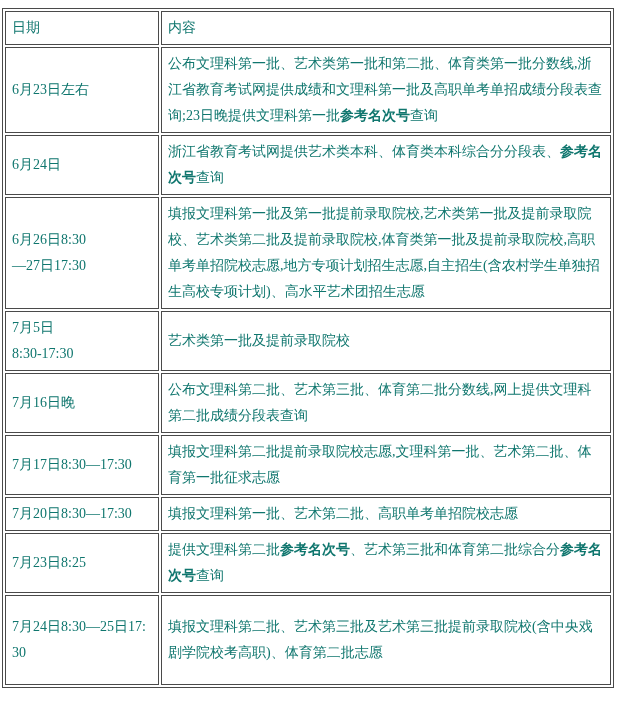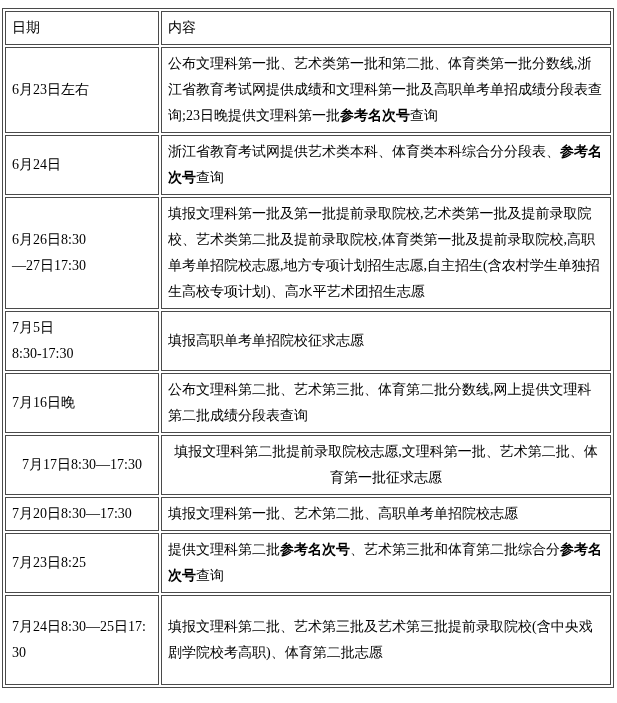--- a/index.html
+++ b/index.html
@@ -20,21 +20,21 @@
     width: 612px;
     table-layout: fixed;
     border-collapse: separate;
     border-spacing: 2px;
     border: 1px solid #4a4a4a;
     background: #ffffff;
   }
   table.schedule td {
     box-sizing: border-box;
     border: 1px solid #4a4a4a;
-    color: #000000;
+    color: #0f766e;
     font-size: 14px;
     line-height: 26px;
     padding: 3px 6px;
     vertical-align: middle;
     text-align: left;
     word-break: break-all;
     overflow-wrap: break-word;
   }
   td.c-date {
     width: 154px;
@@ -44,21 +44,21 @@
     width: auto;
   }
   .b { font-weight: bold; }
   
   tr:nth-child(1)  td { height: 25px; }
   tr:nth-child(2)  td { height: 73px; }
   tr:nth-child(3)  td { height: 54px; }
   tr:nth-child(4)  td { height: 106px; }
   tr:nth-child(5)  td { height: 50px; }
   tr:nth-child(6)  td { height: 54px; }
-  tr:nth-child(7)  td { height: 53px; text-align: center; }
+  tr:nth-child(7)  td { height: 53px; }
   tr:nth-child(8)  td { height: 30px; }
   tr:nth-child(9)  td { height: 29px; margin-left: 48px; }
   tr:nth-child(10) td { height: 90px; }
   tr:nth-child(11) td { height: 50px; }
   tr:nth-child(12) td { height: 26px; }
 </style>
 </head>
 <body>
 
 <div class="table-wrap">
@@ -77,21 +77,21 @@
       <td class="c-content"><span>浙江省教育考试网提供艺术类本科、体育类本科综合分分段表、</span><span class="b">参考名次号</span><span>查询</span></td>
     </tr>
     <tr>
       <td class="c-date">6月26日8:30
 —27日17:30</td>
       <td class="c-content"><span>填报文理科第一批及第一批提前录取院校,艺术类第一批及提前录取院校、艺术类第二批及提前录取院校,体育类第一批及提前录取院校,高职单考单招院校志愿,地方专项计划招生志愿,自主招生(含农村学生单独招生高校专项计划)、高水平艺术团招生志愿</span></td>
     </tr>
     <tr>
       <td class="c-date">7月5日
 8:30-17:30</td>
-      <td class="c-content"><span>填报高职单考单招院校征求志愿</span></td>
+      <td class="c-content"><span>艺术类第一批及提前录取院校</span></td>
     </tr>
     <tr>
       <td class="c-date">7月16日晚</td>
       <td class="c-content"><span>公布文理科第二批、艺术第三批、体育第二批分数线,网上提供文理科第二批成绩分段表查询</span></td>
     </tr>
     <tr>
       <td class="c-date">7月17日8:30—17:30</td>
       <td class="c-content"><span>填报文理科第二批提前录取院校志愿,文理科第一批、艺术第二批、体育第一批征求志愿</span></td>
     </tr>
     <tr>

